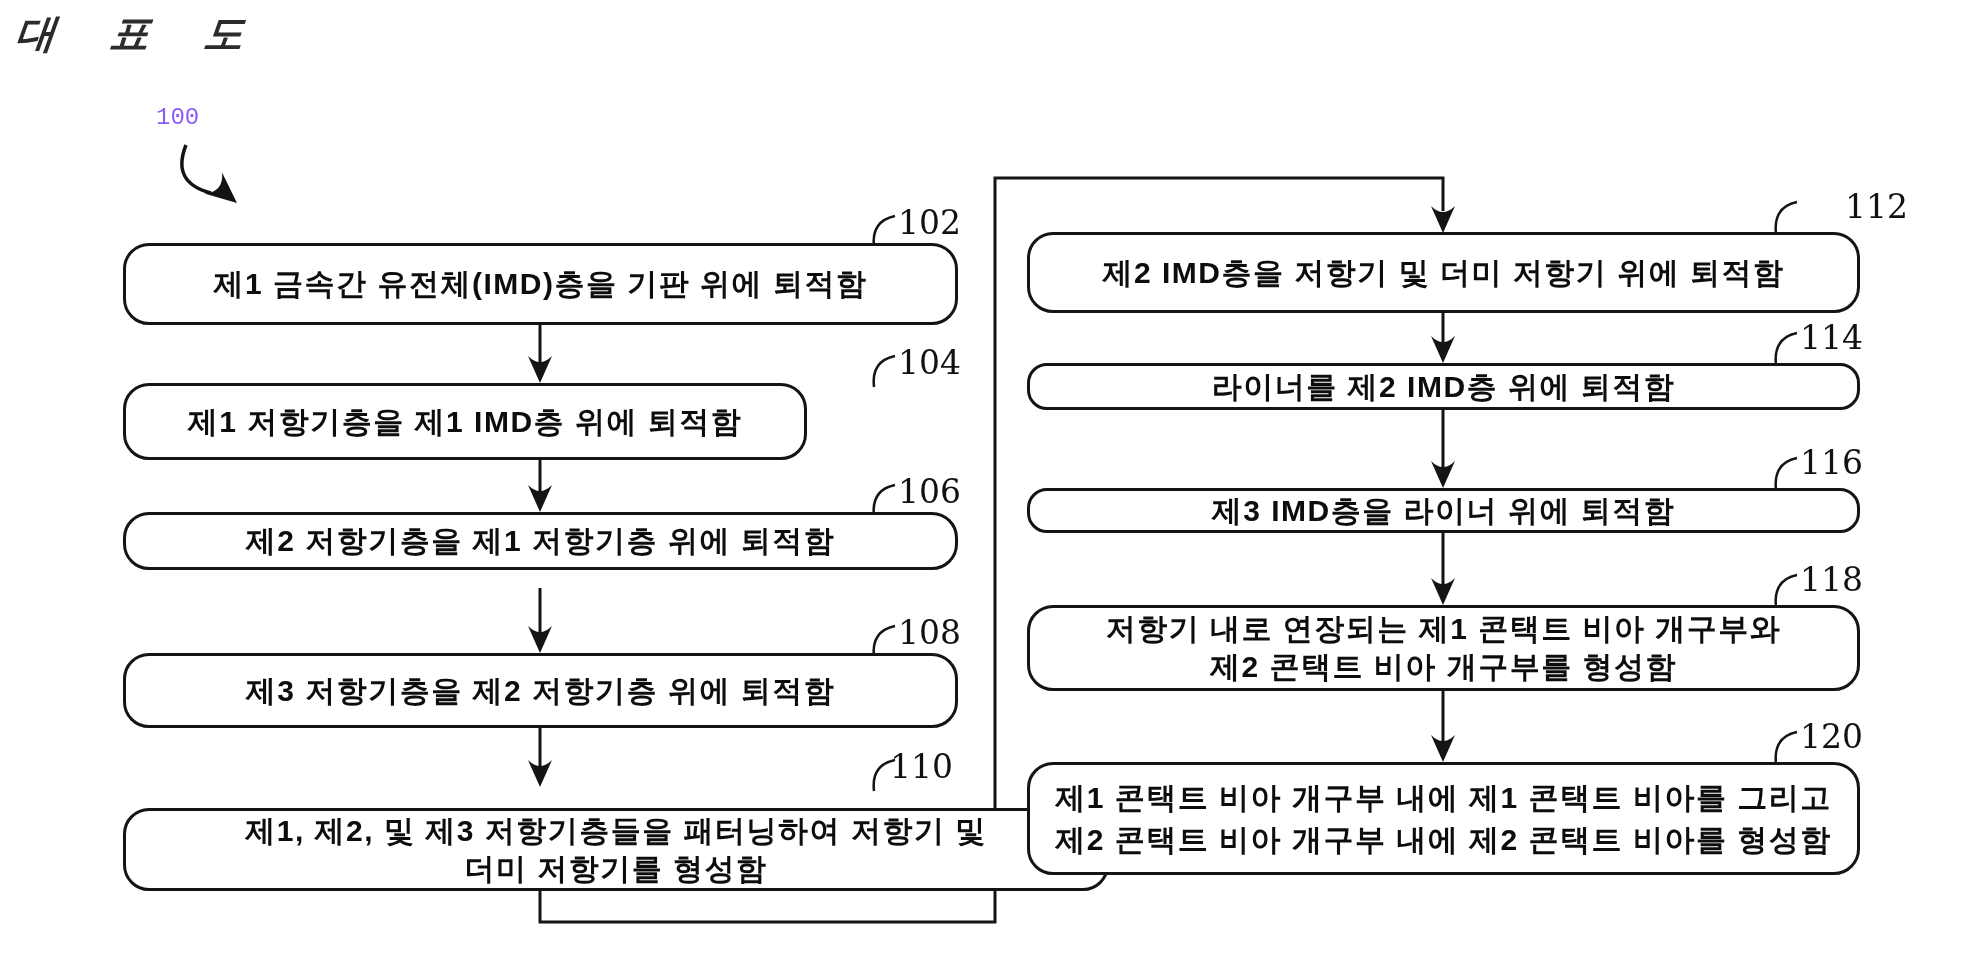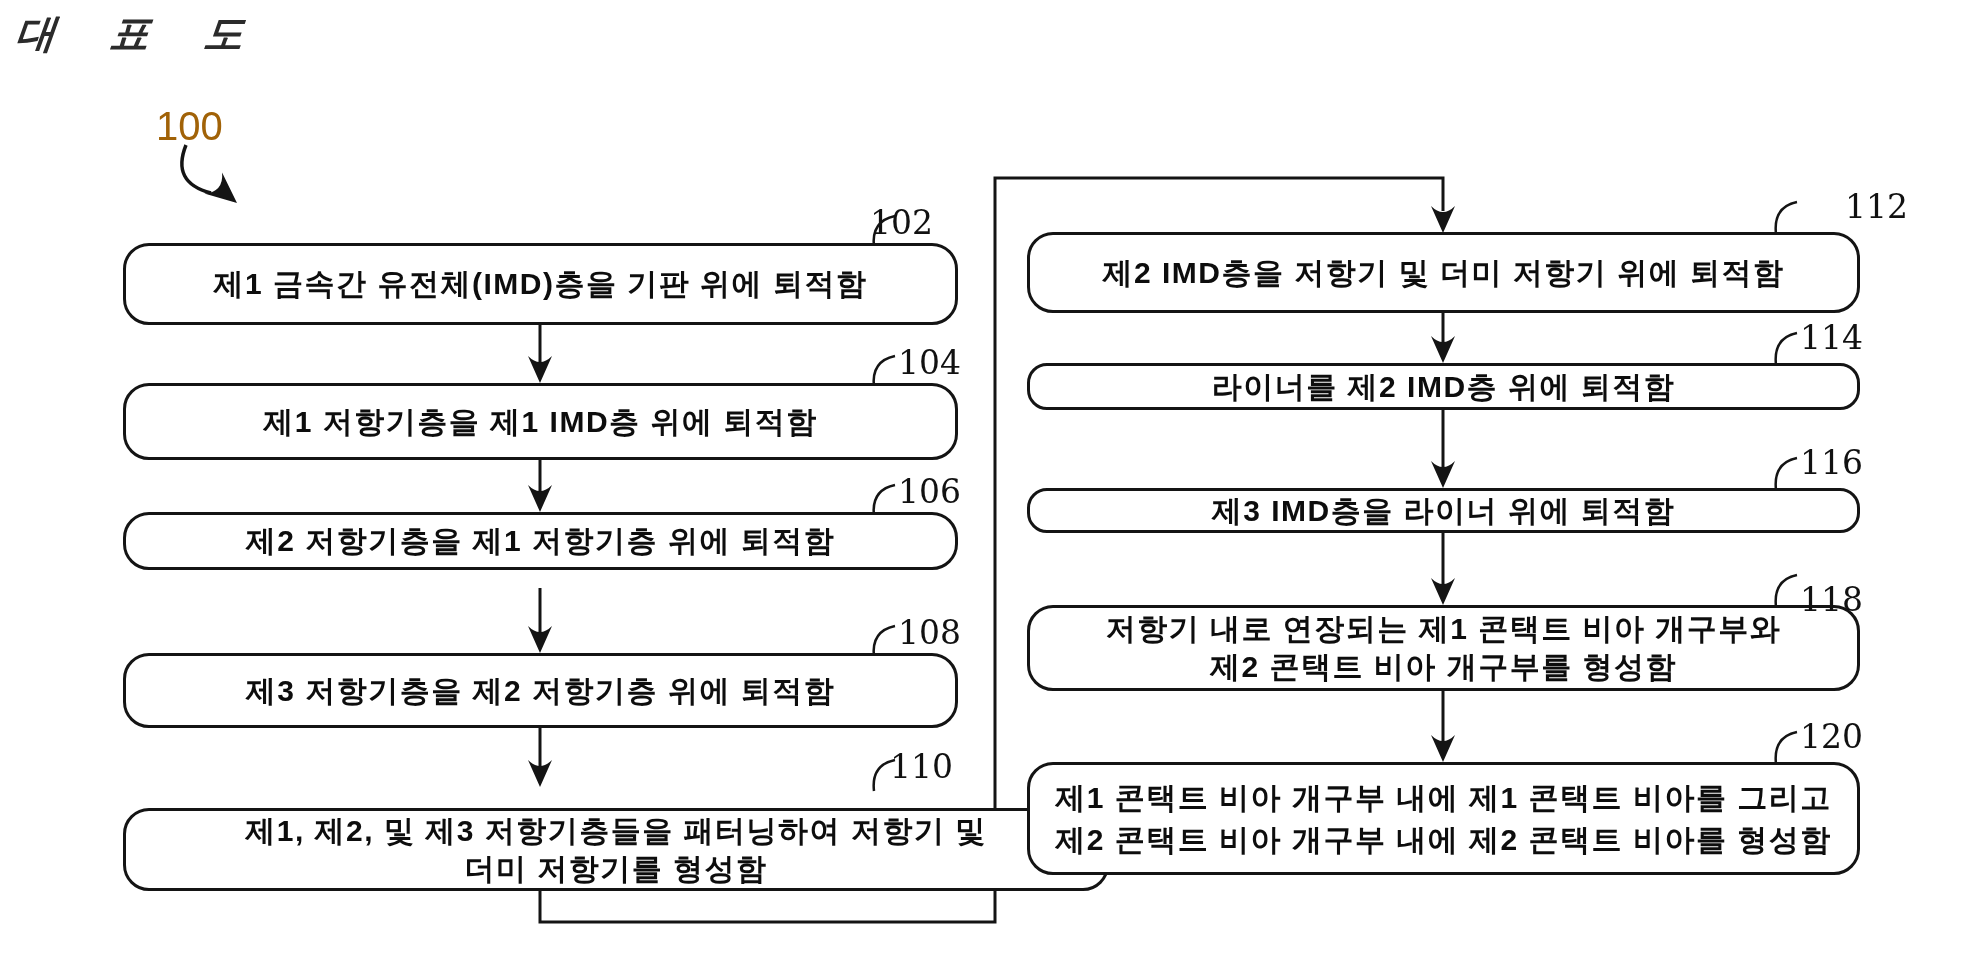--- a/index.html
+++ b/index.html
@@ -9,21 +9,21 @@
   }
   #wires{position:absolute;left:0;top:0;width:1985px;height:978px;}
   .doc-title{
     position:absolute;left:16px;top:6px;
     font-family:"DejaVu Serif", serif;font-style:italic;font-weight:bold;
     font-size:40px;letter-spacing:20px;color:#2b2b2b;white-space:nowrap;
     transform:skewX(-6deg);
   }
   .root-ref{
     position:absolute;left:156px;top:104px;
-    font-family:Liberation Sans, sans-serif;font-size:40px;color:#a16207;white-space:nowrap;
+    font-family:Liberation Mono, monospace;font-size:24px;color:#8b5cf6;white-space:nowrap;
   }
   .flow-box{
     position:absolute;box-sizing:border-box;background:#ffffff;
     border:3px solid #141414;border-radius:26px;
     display:flex;flex-direction:column;justify-content:center;align-items:center;
     text-align:center;
   }
   .flow-box.slim{border-radius:20px;}
   .flow-box .ln{
     display:block;font-weight:bold;font-size:30px;line-height:38px;
@@ -90,21 +90,21 @@
     </g>
   </svg>
 
   <div class="doc-title">대 표 도</div>
 
   <div class="root-ref">100</div>
 
   <div class="flow-box" style="left:123px;top:243px;width:835px;height:82px;">
     <span class="ln">제1 금속간 유전체(IMD)층을 기판 위에 퇴적함</span>
   </div>
-  <div class="flow-box" style="left:123px;top:383px;width:835px;height:77px;">
+  <div class="flow-box" style="left:123px;top:383px;width:684px;height:77px;">
     <span class="ln">제1 저항기층을 제1 IMD층 위에 퇴적함</span>
   </div>
   <div class="flow-box" style="left:123px;top:512px;width:835px;height:58px;">
     <span class="ln">제2 저항기층을 제1 저항기층 위에 퇴적함</span>
   </div>
   <div class="flow-box" style="left:123px;top:653px;width:835px;height:75px;">
     <span class="ln">제3 저항기층을 제2 저항기층 위에 퇴적함</span>
   </div>
   <div class="flow-box" style="left:123px;top:808px;width:986px;height:83px;">
     <span class="ln">제1, 제2, 및 제3 저항기층들을 패터닝하여 저항기 및</span>
@@ -122,24 +122,24 @@
   </div>
   <div class="flow-box" style="left:1027px;top:605px;width:833px;height:86px;">
     <span class="ln">저항기 내로 연장되는 제1 콘택트 비아 개구부와</span>
     <span class="ln">제2 콘택트 비아 개구부를 형성함</span>
   </div>
   <div class="flow-box" style="left:1027px;top:762px;width:833px;height:113px;">
     <span class="ln" style="line-height:42px;">제1 콘택트 비아 개구부 내에 제1 콘택트 비아를 그리고</span>
     <span class="ln" style="line-height:42px;">제2 콘택트 비아 개구부 내에 제2 콘택트 비아를 형성함</span>
   </div>
 
-  <div class="ref-num" style="left:870px;top:203px;">102</div>
+  <div class="ref-num" style="left:898px;top:203px;">102</div>
   <div class="ref-num" style="left:898px;top:343px;">104</div>
   <div class="ref-num" style="left:898px;top:472px;">106</div>
   <div class="ref-num" style="left:898px;top:613px;">108</div>
   <div class="ref-num" style="left:890px;top:747px;">110</div>
   <div class="ref-num" style="left:1800px;top:187px;margin-left:45px;">112</div>
   <div class="ref-num" style="left:1800px;top:318px;">114</div>
   <div class="ref-num" style="left:1800px;top:443px;">116</div>
-  <div class="ref-num" style="left:1800px;top:580px;text-align:center;">118</div>
+  <div class="ref-num" style="left:1800px;top:560px;text-align:center;">118</div>
   <div class="ref-num" style="left:1800px;top:717px;">120</div>
 
 </div>
 
 </body></html>

